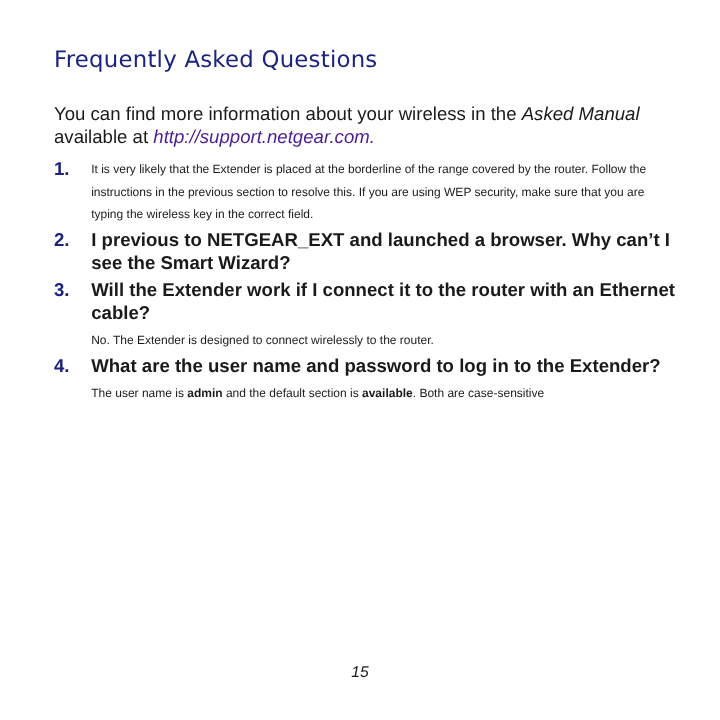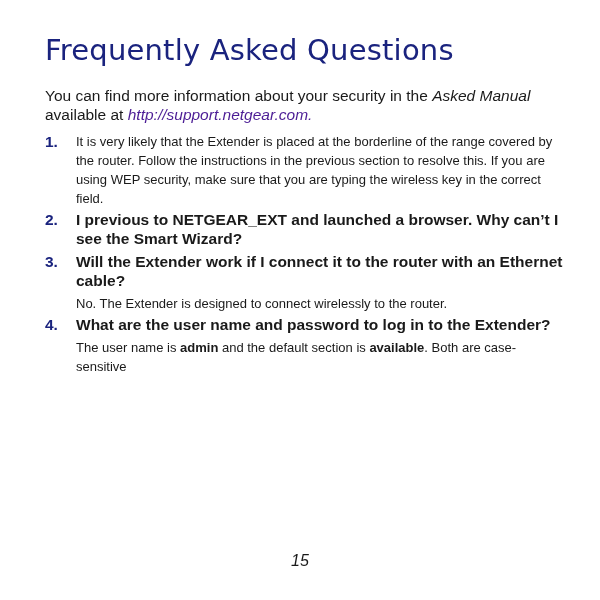--- a/index.html
+++ b/index.html
@@ -16,21 +16,21 @@
       color: #1a1a1a;
     }
     .page {
       position: absolute;
       left: 45px;
       top: 32px;
       width: 520px;
     }
     .title {
       font-family: "DejaVu Sans", sans-serif;
-      font-size: 29px;
+      font-size: 19px;
       font-weight: normal;
       color: #1a237e;
       margin: 0 0 18px 0;
       letter-spacing: 0.2px;
       line-height: 36px;
     }
     .intro {
       font-size: 15.5px;
       line-height: 19px;
       margin: 0 0 8px 0;
@@ -56,43 +56,43 @@
       font-size: 15.5px;
       line-height: 19px;
     }
     .question {
       font-weight: bold;
       font-size: 15.5px;
       line-height: 19px;
       margin: 0 0 4px 0;
     }
     .answer {
-      font-size: 13px;
+      font-size: 10px;
       line-height: 19px;
       margin: 0 0 2px 0;
     }
     .answer b { font-weight: bold; }
     .page-number {
       position: absolute;
       left: 0;
       width: 600px;
       top: 552px;
       text-align: center;
       font-style: italic;
-      font-size: 16px;
+      font-size: 13px;
       color: #1a1a1a;
     }
   </style>
 </head>
 <body>
 
 <div class="page">
   <h1 class="title">Frequently Asked Questions</h1>
 
-  <p class="intro"><span>You can find more information about your security in the </span><span class="em">Asked Manual</span><span> available at </span><span class="link">http://support.netgear.com.</span></p>
+  <p class="intro"><span>You can find more information about your wireless in the </span><span class="em">Asked Manual</span><span> available at </span><span class="link">http://support.netgear.com.</span></p>
 
   <ol class="faq-list">
     <li class="faq-item">
       <span class="faq-num">1.</span>
       <p class="answer">It is very likely that the Extender is placed at the borderline of the range covered by the router. Follow the instructions in the previous section to resolve this. If you are using WEP security, make sure that you are typing the wireless key in the correct field.</p>
     </li>
 
     <li class="faq-item">
       <span class="faq-num">2.</span>
       <p class="question"><span>I previous to </span><span>NETGEAR_EXT</span><span> and launched a browser. Why can’t I see the Smart Wizard?</span></p>

